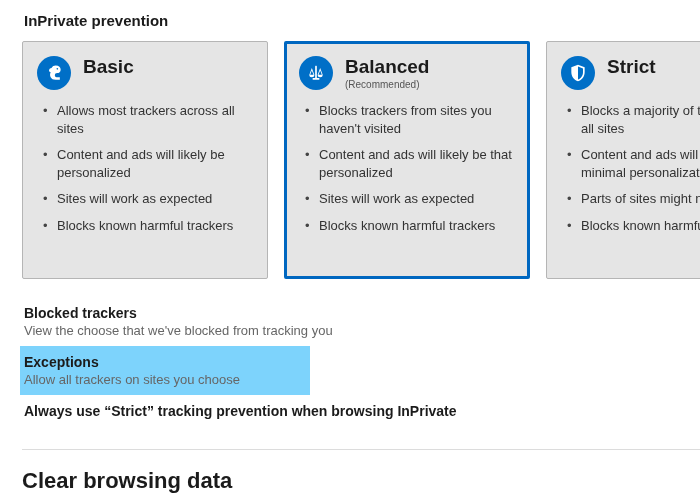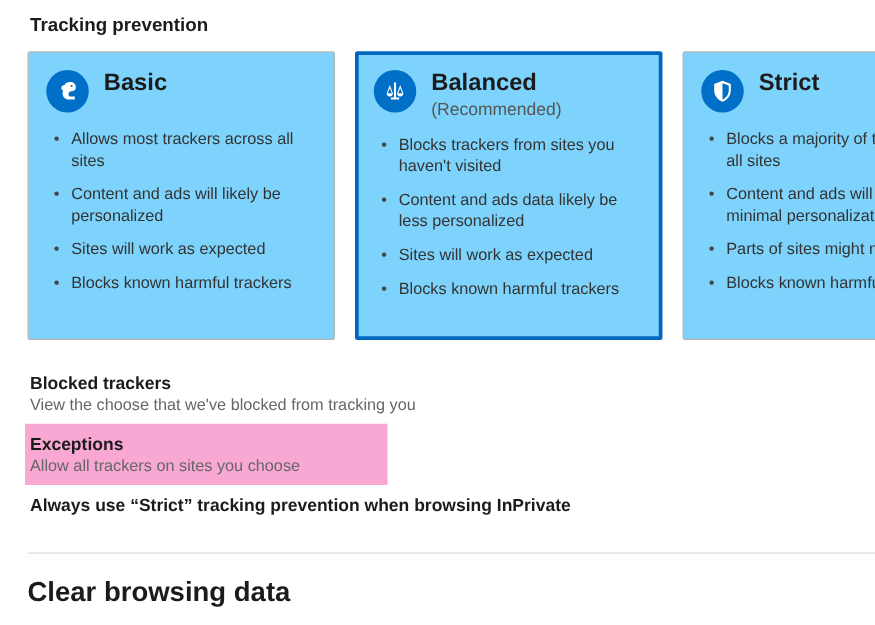--- a/index.html
+++ b/index.html
@@ -22,21 +22,21 @@
   .cards {
     display: flex;
     gap: 16px;
     margin-bottom: 18px;
   }
   .card {
     flex: 0 0 246px;
     border: 1px solid #b5b5b5;
     border-radius: 2px;
     padding: 14px 14px 16px 14px;
-    background: #7dd3fc;
+    background: #e5e5e5;
     cursor: pointer;
   }
   .card.selected {
     border: 3px solid #0067c0;
     padding: 12px 12px 26px 12px;
   }
   .card-header {
     display: flex;
     align-items: flex-start;
     gap: 12px;
@@ -53,21 +53,21 @@
     flex-shrink: 0;
   }
   .icon-circle svg { fill: #fff; }
   .card-title-block { display: flex; flex-direction: column; }
   .card-title {
     font-size: 19px;
     font-weight: 600;
     line-height: 1.15;
   }
   .card-sub {
-    font-size: 14px;
+    font-size: 10px;
     color: #555;
     margin-top: 1px;
   }
   .card ul {
     list-style: none;
     margin: 0;
     padding: 0 0 0 4px;
   }
   .card li {
     position: relative;
@@ -76,27 +76,27 @@
     color: #333;
     line-height: 1.35;
     margin-bottom: 9px;
   }
   .card li::before {
     content: "•";
     position: absolute;
     left: 2px; top: 0;
     color: #444;
   }
-  .card li:last-child { margin-bottom: 4px; }
+  .card li:last-child { margin-bottom: 16px; }
   .link-rows { margin-top: 4px; }
   .link-row {
     padding: 8px 2px 8px 2px;
   }
   .link-row.hl {
-    background: #f9a8d4;
+    background: #7dd3fc;
     padding-left: 4px;
     margin-left: -2px;
     width: 290px;
   }
   .link-row .row-title {
     font-size: 14px;
     font-weight: 600;
   }
   .link-row .row-desc {
     font-size: 13px;
@@ -111,21 +111,21 @@
   }
   .big-title {
     font-size: 22px;
     font-weight: 600;
     margin: 0 0 14px 0;
   }
 </style>
 </head>
 <body>
 
-<div class="section-title">Tracking prevention</div>
+<div class="section-title">InPrivate prevention</div>
 
 <div class="cards">
 
   <div class="card">
     <div class="card-header">
       <span class="icon-circle">
         <svg width="20" height="20" viewBox="0 0 24 24">
             <path d="M20 8c0-3-2-5-6-5-2 0-4 1-5 3-1 0-3 1-3 3 0 1 1 2 2 2-1 2-1 4 0 6 1 2 3 3 6 3h5v-3h-4c-1 0-2-1-2-2 0-2 1-3 3-3 2 0 4-1 4-4zm-4-2a1 1 0 110 2 1 1 0 010-2z"></path>
           </svg>
       </span>
@@ -148,21 +148,21 @@
             <path d="M12 3l-1 1v2H7L4 14c0 2 1 3 3 3s3-1 3-3L7 6h4v12H8v2h8v-2h-3V6h4l-3 8c0 2 1 3 3 3s3-1 3-3l-3-8h-4V4l-1-1zM7 9l2 5H5l2-5zm10 0l2 5h-4l2-5z"></path>
           </svg>
       </span>
       <div class="card-title-block">
         <span class="card-title">Balanced</span>
         <span class="card-sub">(Recommended)</span>
       </div>
     </div>
     <ul>
       <li>Blocks trackers from sites you haven't visited</li>
-      <li>Content and ads data likely be less personalized</li>
+      <li>Content and ads will likely be that personalized</li>
       <li>Sites will work as expected</li>
       <li>Blocks known harmful trackers</li>
     </ul>
   </div>
 
   <div class="card">
     <div class="card-header">
       <span class="icon-circle">
         <svg width="20" height="20" viewBox="0 0 24 24">
             <path d="M12 2L4 5v6c0 5 3.4 9.5 8 11 4.6-1.5 8-6 8-11V5l-8-3zm0 2.2l6 2.3V11c0 4-2.6 7.6-6 8.9V4.2z"></path>

